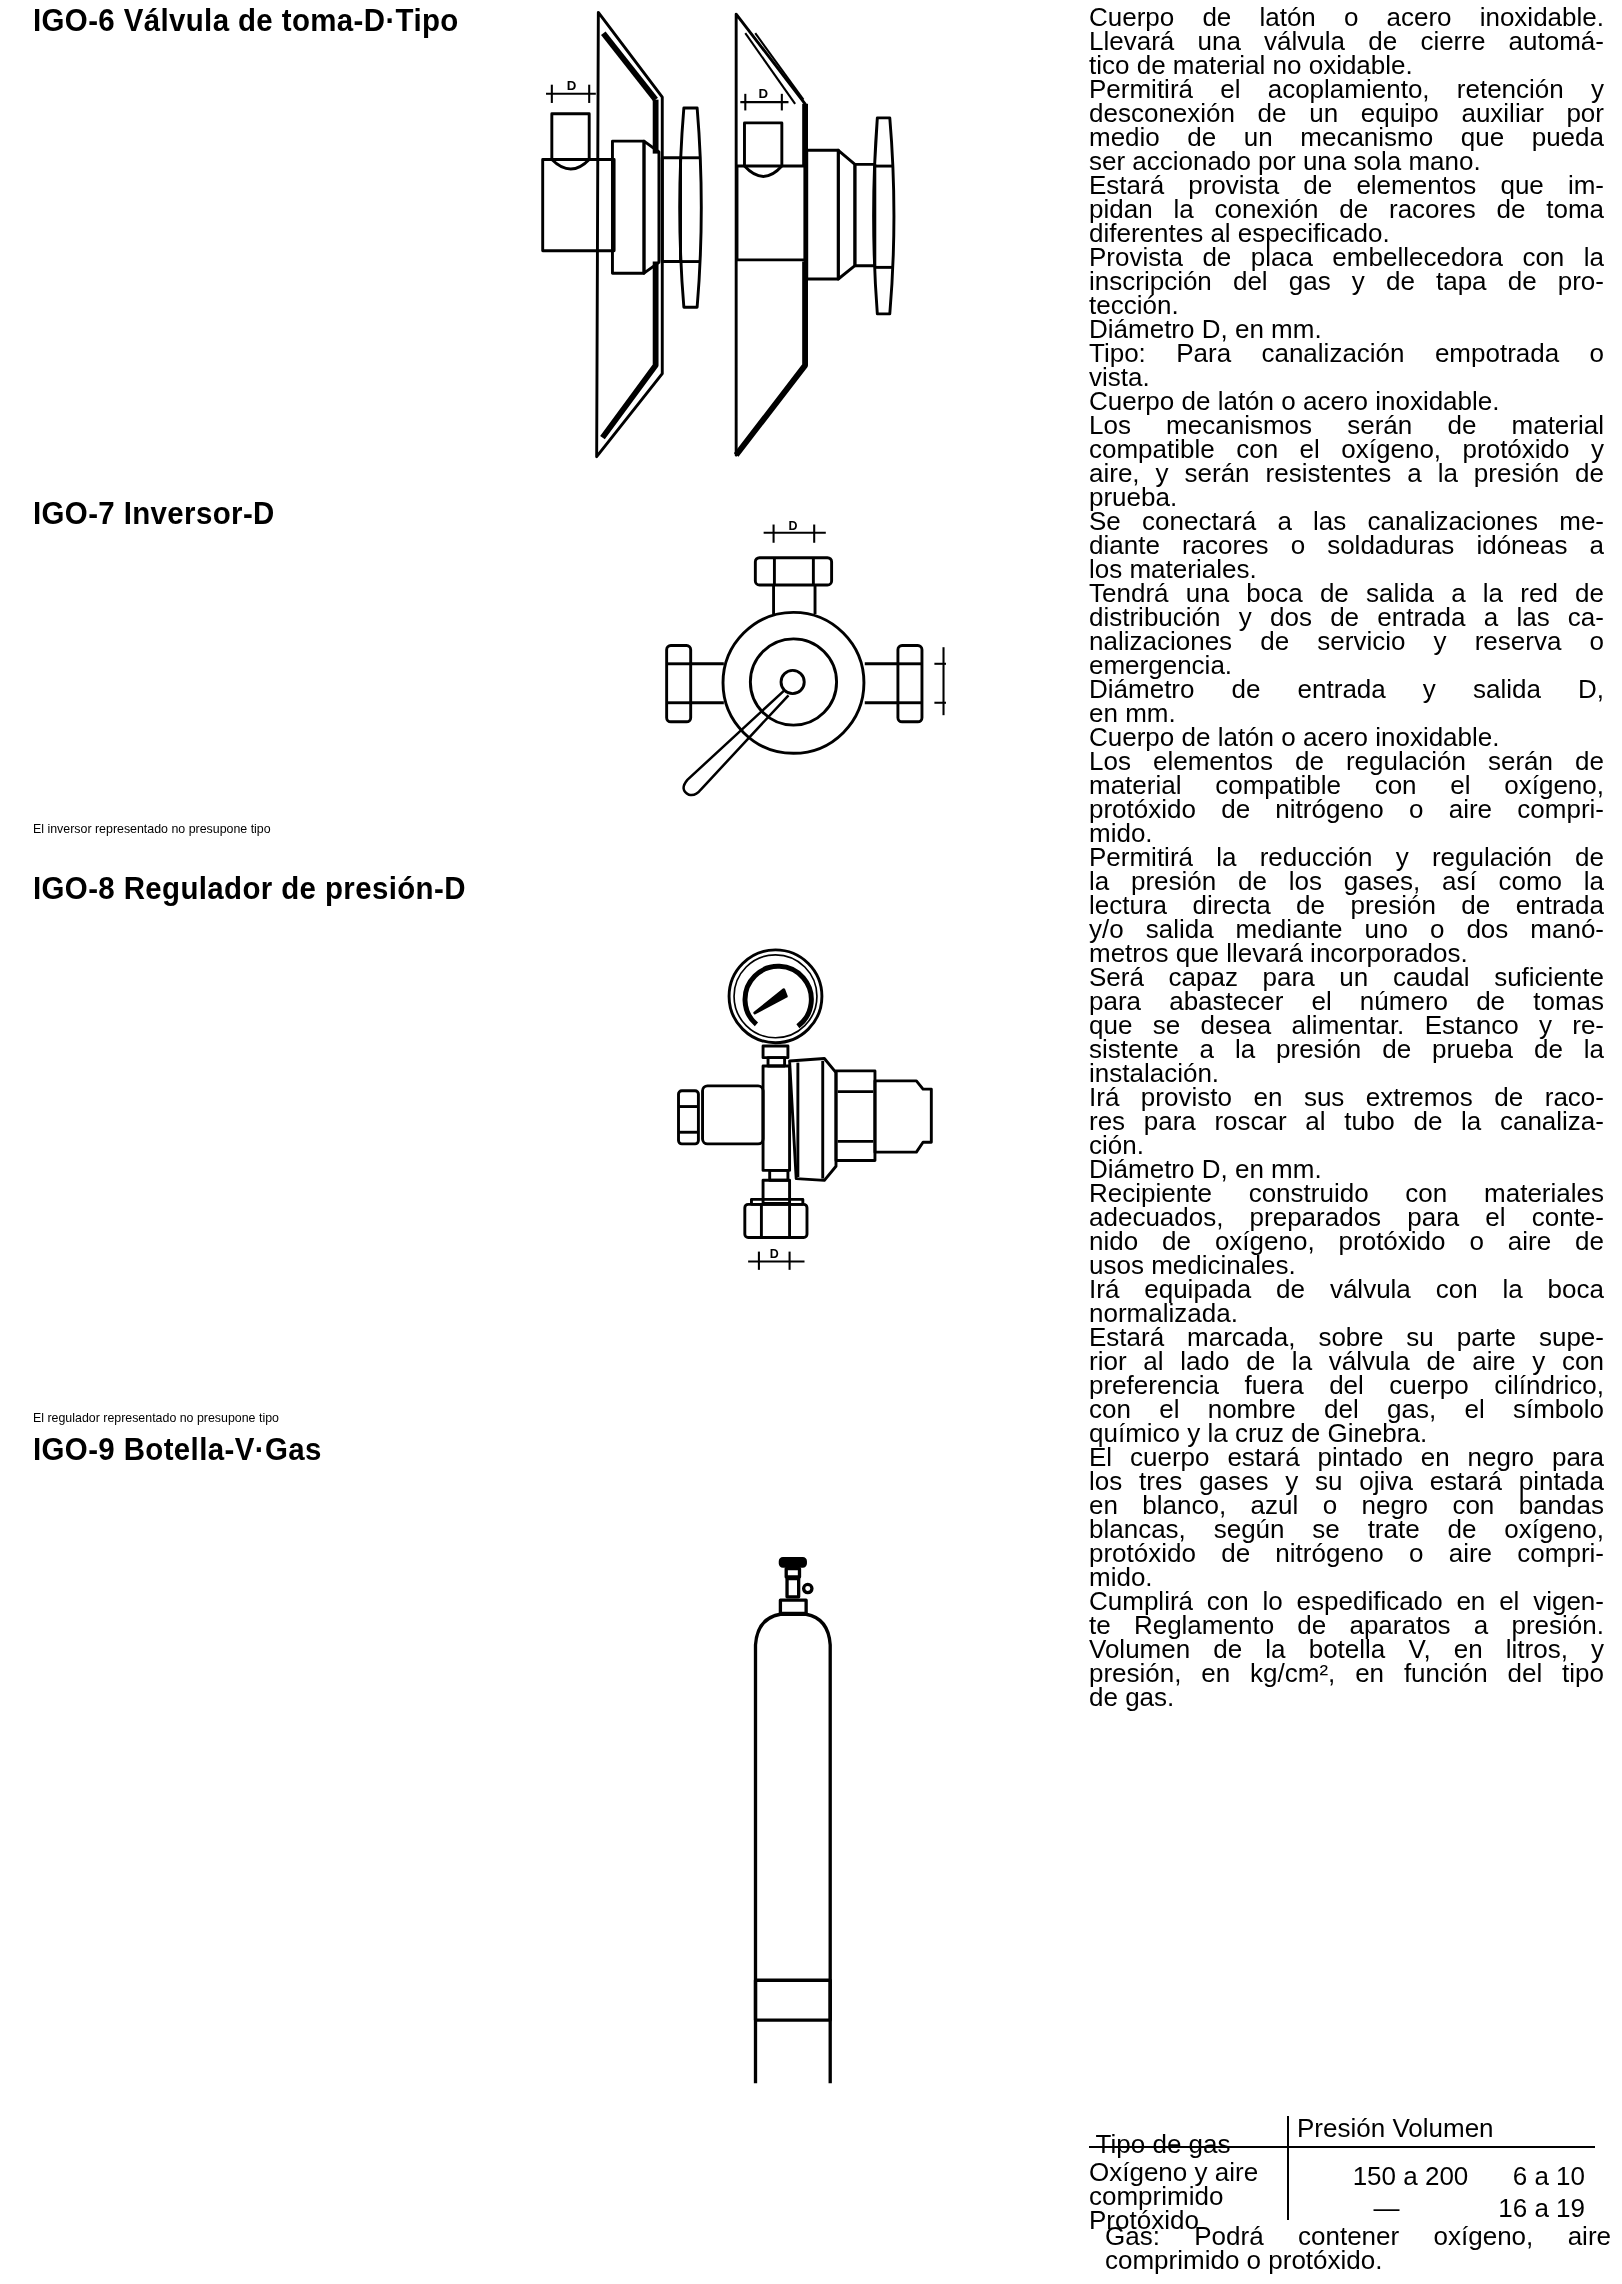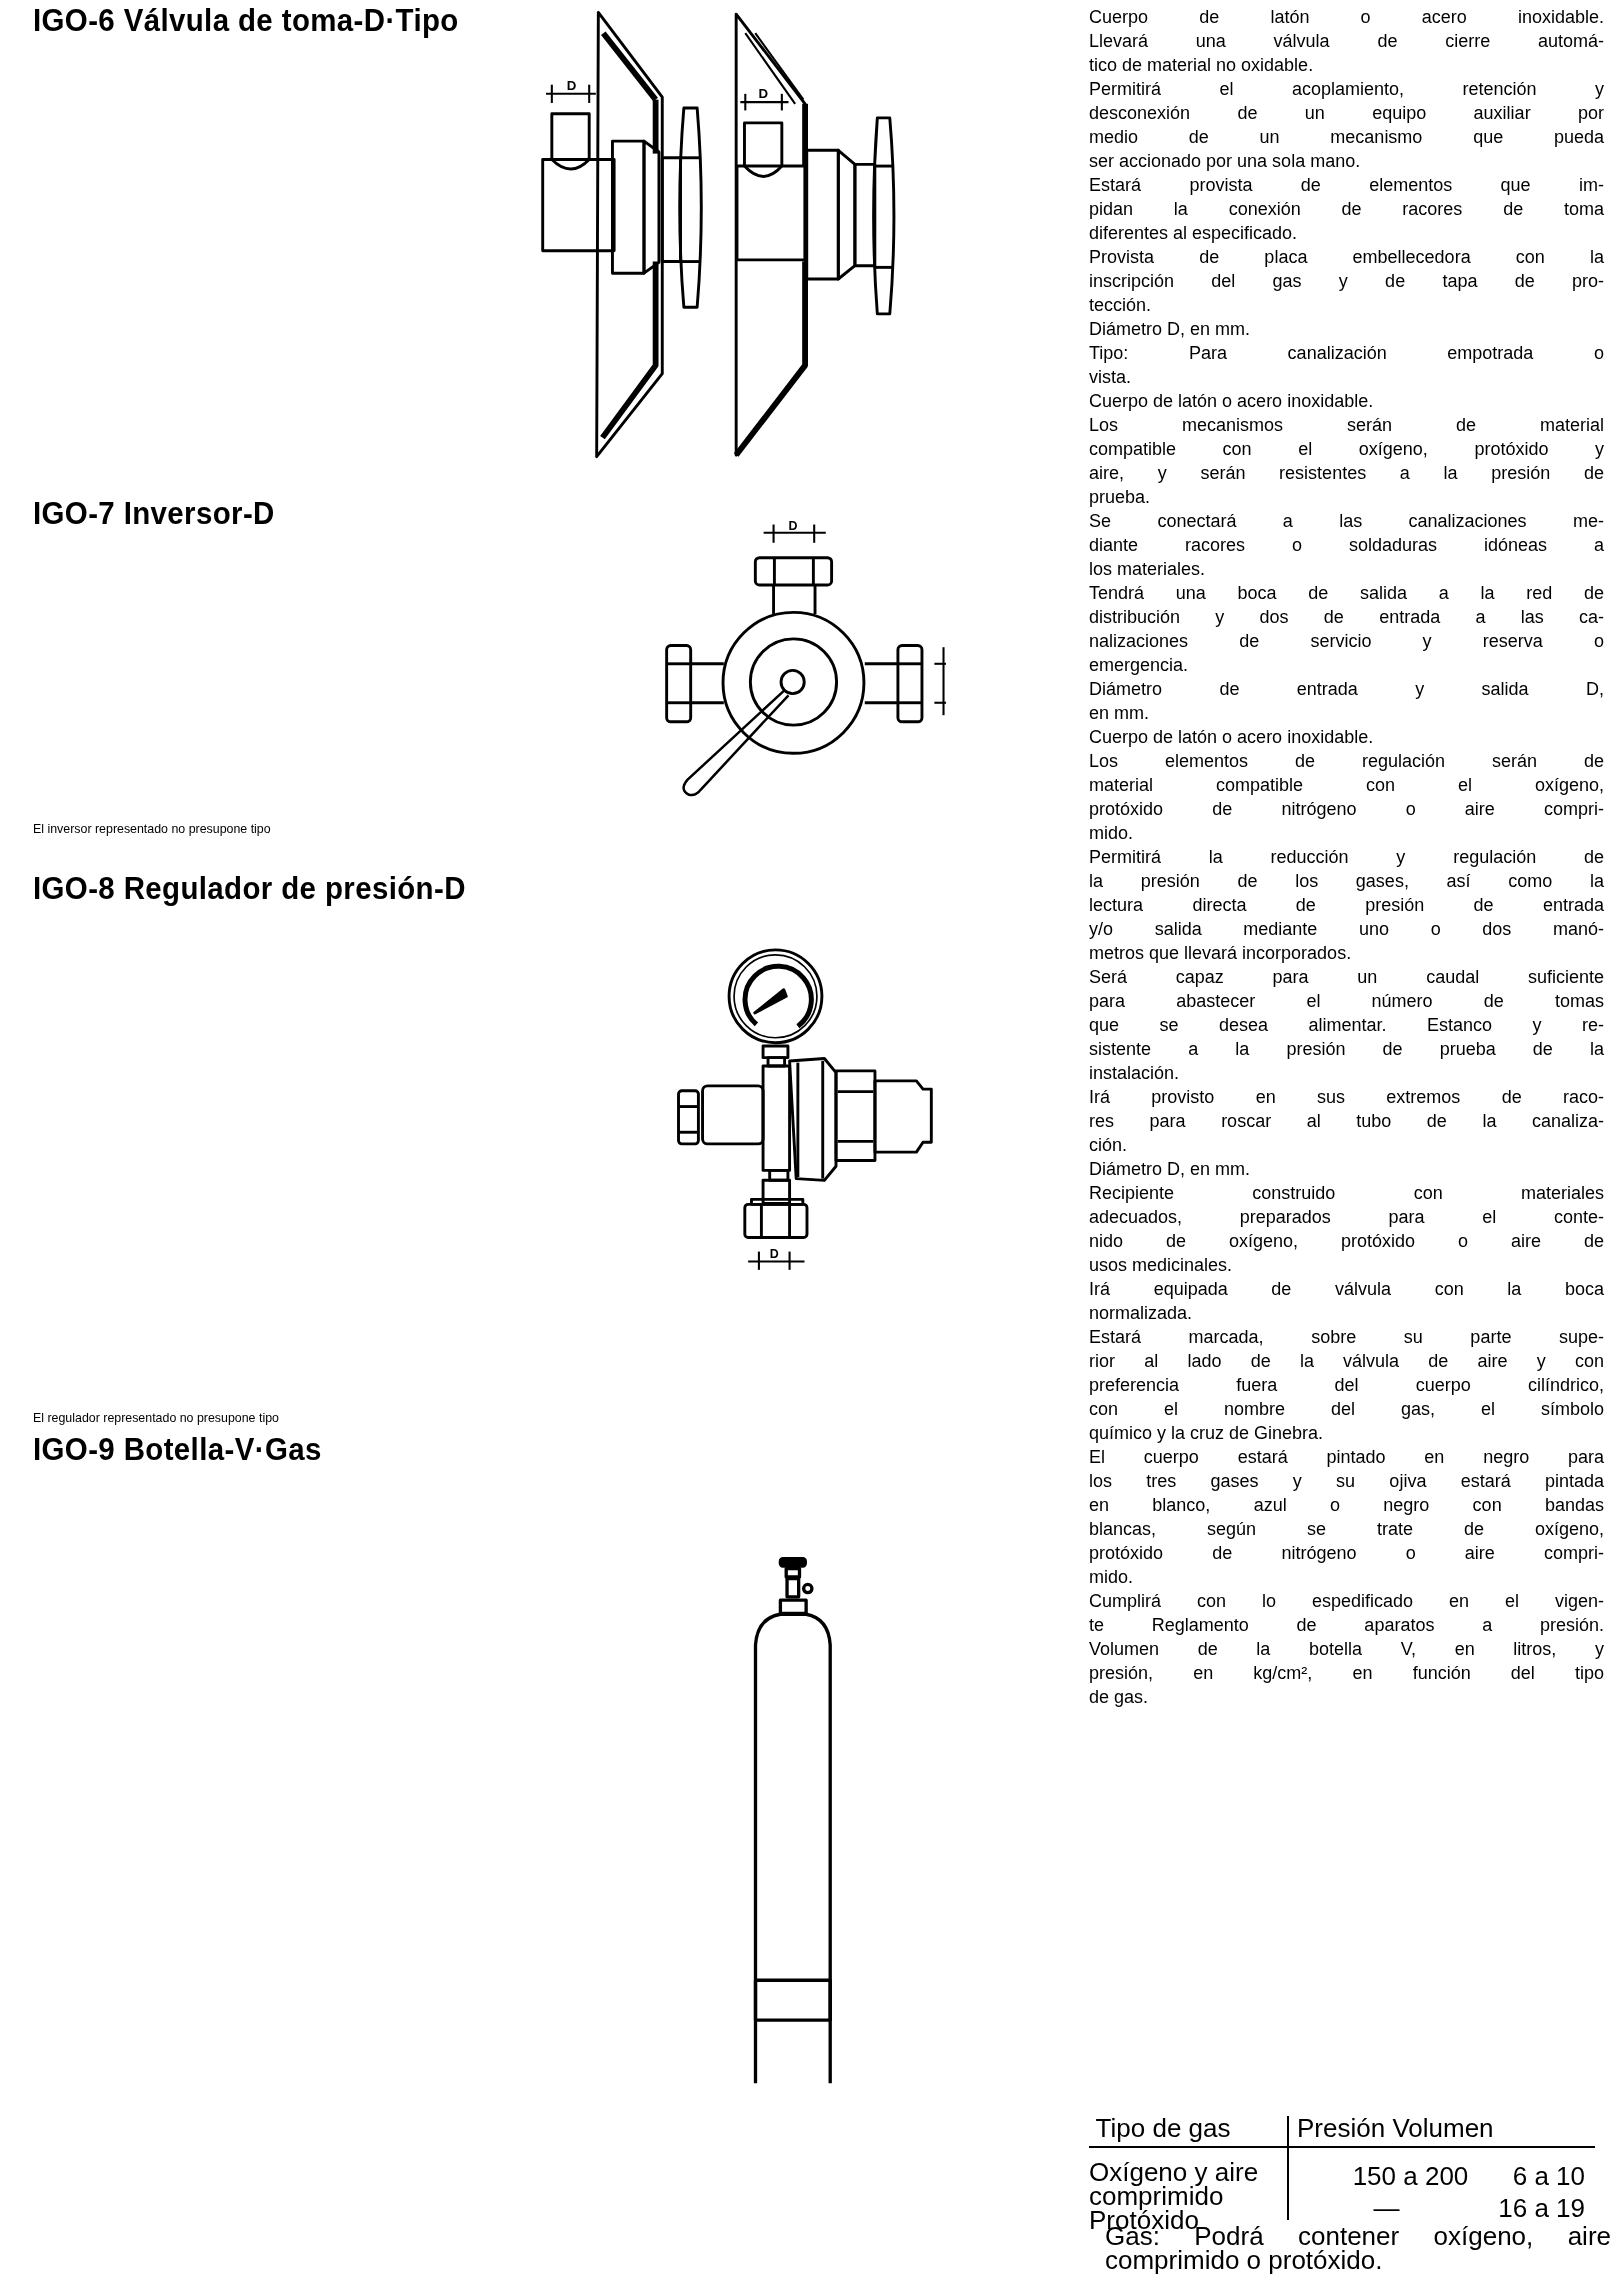--- a/index.html
+++ b/index.html
@@ -1,27 +1,27 @@
 <!DOCTYPE html>
 <html style="font-size:13.3px"><head>
 <meta charset="utf-8">
 <style>
   html, body { margin: 0; padding: 0; background: #ffffff; }
   body { width: 1623px; height: 2284px; position: relative; overflow: hidden; color: #000; font-family: "Liberation Sans", sans-serif; }
   .heading { position: absolute; left: 33px; font-family: "Liberation Sans", sans-serif; font-weight: bold; font-size: 31px; letter-spacing: 0.4px; white-space: nowrap; transform: scaleX(0.95); transform-origin: left; }
   .caption { position: absolute; left: 33px; font-size: 12.4px; white-space: nowrap; }
   .caption.bold { font-weight: bold; }
-  .textcol { position: absolute; left: 1089px; width: 515px; top: 5px; font-size: 18px; line-height: 24px; }
+  .textcol { position: absolute; left: 1089px; width: 515px; top: 5px; font-size: 26px; line-height: 24px; }
   .line { display: block; text-align: justify; text-align-last: justify; white-space: nowrap; height: 24px; }
   .line.last { text-align-last: left; }
   .figure { position: absolute; }
   svg { display: block; }
   .gas-table { position: absolute; left: 1089px; top: 2116px; width: 506px; font-size: 26px; line-height: 24px; }
   .gas-table .hdr { display: flex; height: 30px; border-bottom: 2.5px solid #000; }
-  .gas-table .c1 { width: 198px; padding-left: 6.6px; box-sizing: border-box; }
+  .gas-table .c1 { width: 198px; padding-left: 6.6px; box-sizing: border-box; margin-top: 16px; }
   .gas-table .c2 { flex: 1; border-left: 2.5px solid #000; padding-left: 8px; }
   .gas-table .body { display: flex; }
   .gas-table .b1 { width: 198px; box-sizing: border-box; margin-top: 12px; }
   .gas-table .b2 { flex: 1; border-left: 2.5px solid #000; position: relative; height: 72px; }
   .gas-table .row { position: absolute; left: 0; right: 0; height: 24px; }
   .gas-table .p { position: absolute; left: 25px; width: 145px; text-align: center; }
   .gas-table .v { position: absolute; right: 10px; text-align: right; }
   .after-table { position: absolute; left: 1105px; top: 2224px; width: 506px; font-size: 26px; line-height: 24px; }
 </style>
 </head>

